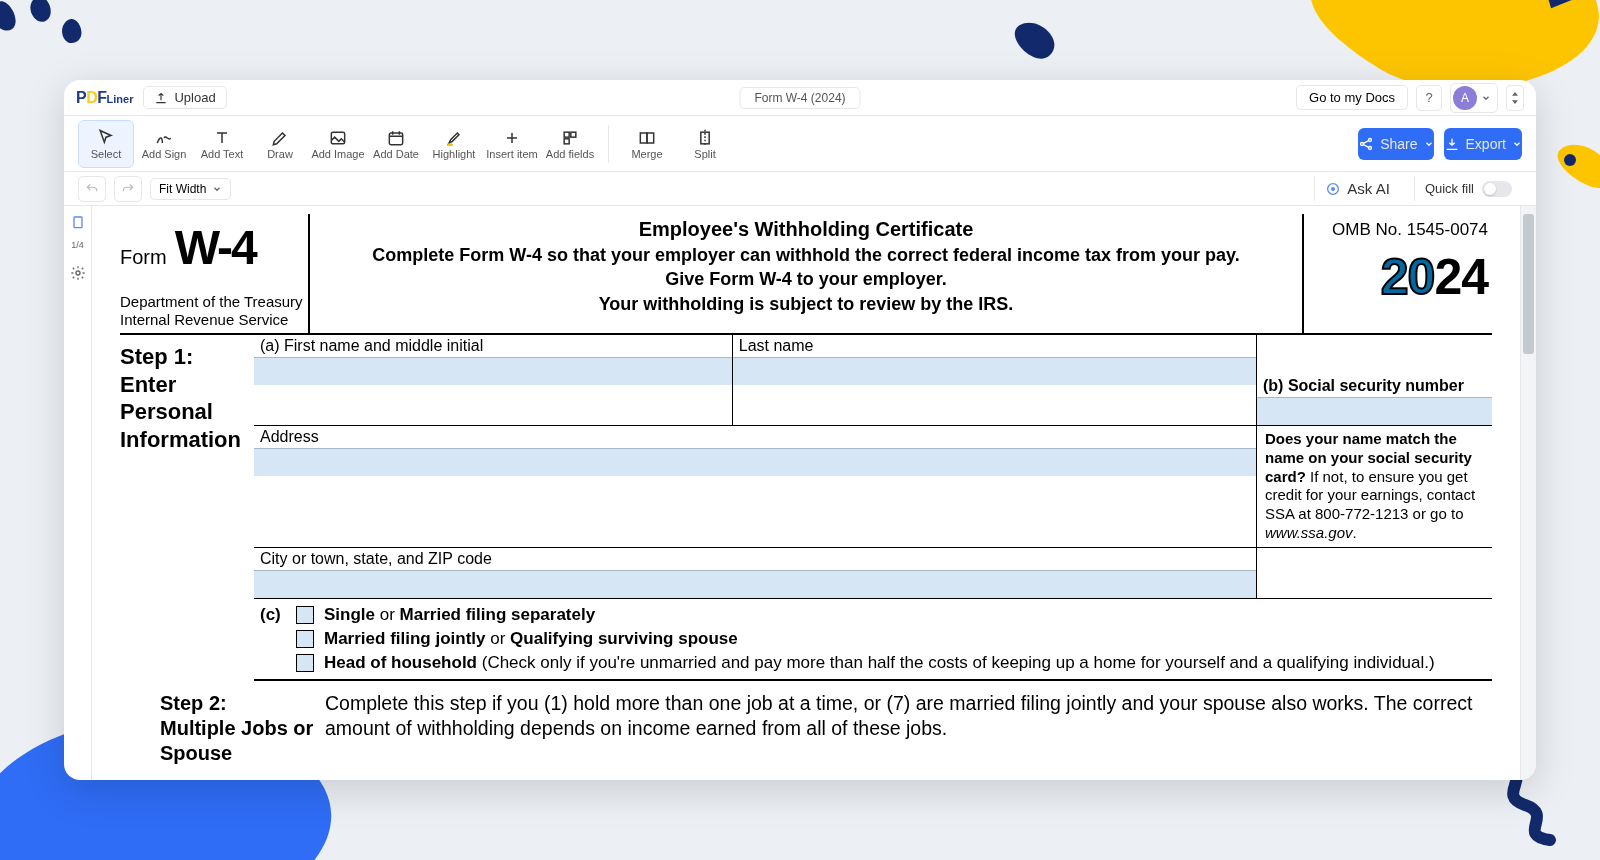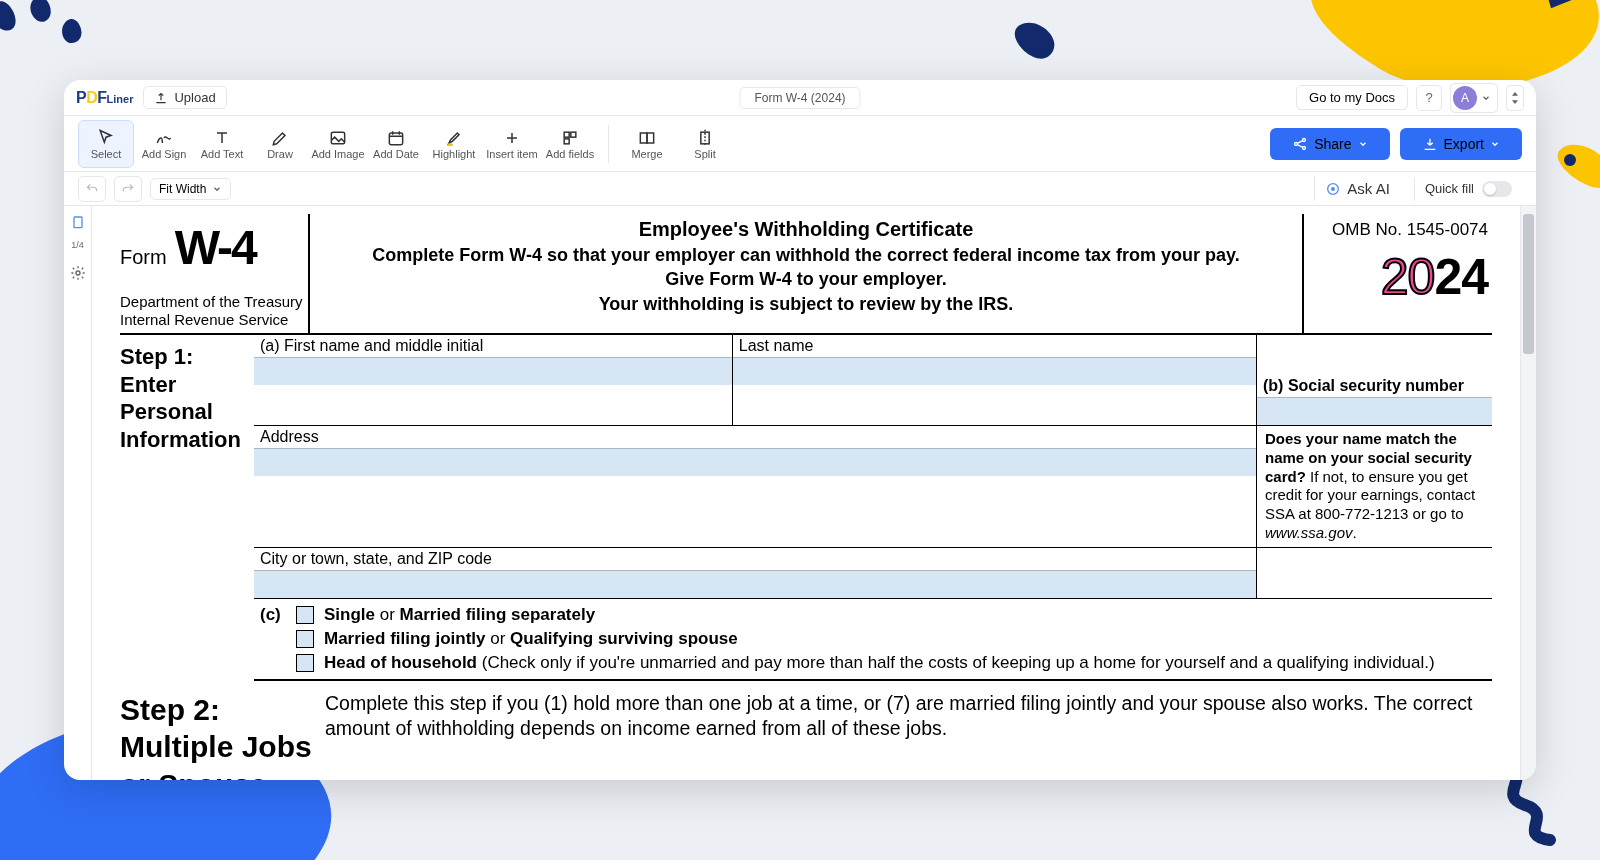--- a/index.html
+++ b/index.html
@@ -69,22 +69,22 @@
 }
 .tool {
   display:flex; flex-direction:column; align-items:center; justify-content:center;
   width: 56px; height: 48px; border-radius:6px; cursor:pointer; font-size:11px; color:#555;
 }
 .tool.selected { background:#eef4ff; border:1px solid #c9ddff;}
 .tool svg { width:20px; height:20px; }
 .tool-sep { width:1px; height:38px; background:#e5e7eb; margin: 0 8px; }
 .toolbar-right { margin-left:auto; display:flex; gap:10px; }
 .btn-primary {
-  background:#2f6df6; color:#000000; border:none; border-radius:6px;
-  padding:8px 22px; font-size:14px; display:flex; align-items:center; gap:6px; cursor:pointer;
+  background:#2f6df6; color:#e5e5e5; border:none; border-radius:6px;
+  padding:8px 0; font-size:14px; display:flex; align-items:center; gap:6px; cursor:pointer;
 }
 
 
 .secondbar {
   height: 34px; display:flex; align-items:center; padding:0 14px; border-bottom:1px solid #e5e7eb; gap:8px;
 }
 .iconbtn { width:28px; height:26px; border:1px solid #e5e7eb; border-radius:5px; display:flex;align-items:center;justify-content:center; color:#999; cursor:pointer;}
 .zoom-sel { border:1px solid #e5e7eb; border-radius:5px; padding:3px 8px; font-size:12px; display:flex; align-items:center; gap:6px; cursor:pointer;}
 .secondbar-right { margin-left:auto; display:flex; align-items:center; gap:14px; }
 .askai { display:flex; align-items:center; gap:6px; font-size:15px; color:#333; cursor:pointer; padding:4px 10px; border-left:1px solid #e5e7eb;}
@@ -108,21 +108,21 @@
 .fh-left .formrow { display:flex; align-items:baseline; gap:8px;}
 .fh-left .form-label { font-size:20px;}
 .fh-left .w4 { font-size:48px; font-weight:900; letter-spacing:-2px;}
 .fh-left .dept { font-size:15px; margin-top:18px; line-height:1.2;}
 .fh-center { flex:1; text-align:center; padding: 4px 10px;}
 .fh-center h1 { font-size:20px; font-weight:700; margin-bottom:2px;}
 .fh-center .sub { font-size:18px; font-weight:700; line-height:1.35;}
 .fh-right { width:190px; border-left:2.5px solid #000; text-align:right; padding:6px 4px;}
 .fh-right .omb { font-size:17px; margin-bottom:8px;}
 .fh-right .year { font-size:50px; font-weight:900; letter-spacing:-1px;}
-.fh-right .year .outline { color:#ec4899; -webkit-text-stroke: 2px #000; font-weight:400;}
+.fh-right .year .outline { color:#0369a1; -webkit-text-stroke: 2px #000; font-weight:700;}
 
 .step1 { display:flex; }
 .step1-left { width:134px; padding:8px 4px 0 0;}
 .step1-left .steptitle { font-size:22px; font-weight:800; line-height:1.25;}
 .step1-right { flex:1; }
 
 .row1 { display:flex; border-bottom:1px solid #000;}
 .cell { border-right:1px solid #000; }
 .cell-label { font-size:16px; padding:2px 6px;}
 .cell-label b { font-weight:700;}
@@ -143,21 +143,21 @@
 .chkline { display:flex; align-items:center; gap:10px; font-size:17px; padding:2px 0;}
 .chkline .marker { font-weight:700; width:26px;}
 .chk { width:18px; height:18px; border:1.5px solid #000; background:#d7e6f5; flex-shrink:0;}
 
 .para { font-size:19.5px; line-height:1.3; padding:10px 0; border-bottom:2px solid #000;}
 .para b { font-weight:800;}
 .para i { font-style:italic;}
 
 .step2 { display:flex; padding-top:10px;}
 .step2-left { width:205px;}
-.step2-left .steptitle { font-size:30px; font-weight:800; line-height:1.25;}
+.step2-left .steptitle { font-size:20px; font-weight:800; line-height:1.25;margin-left:40px;}
 .step2-right { flex:1; font-size:19.5px; line-height:1.3;}
 .step2-right p { margin-bottom:10px;}
 </style>
 </head>
 <body>
 
 <div class="blob blob-tl"><svg viewBox="0 0 130 80">
       <path fill="#122a6b" d="M5 15c8-12 24 8 20 20s-28 4-20-20zM45 8c10-8 22 14 12 22s-24-12-12-22zM78 30c10-6 20 16 8 22s-20-14-8-22z"></path>
     </svg></div>
 <div class="blob blob-tc"><svg viewBox="0 0 50 45">

